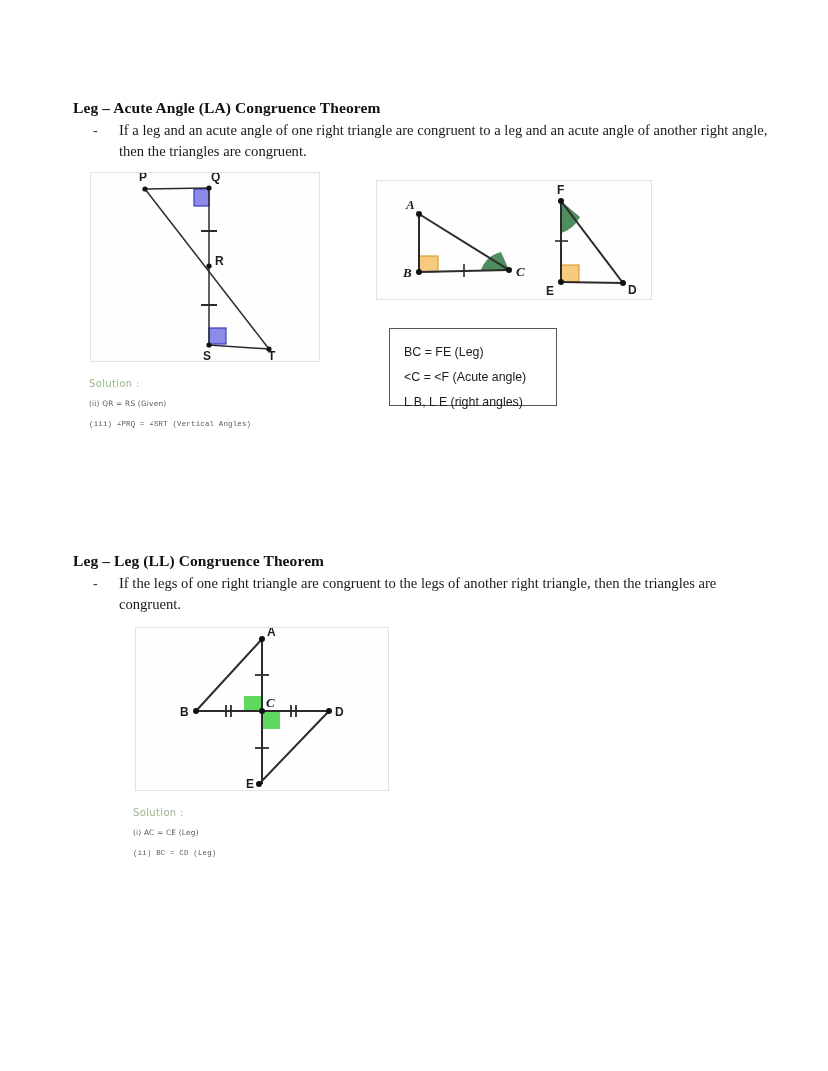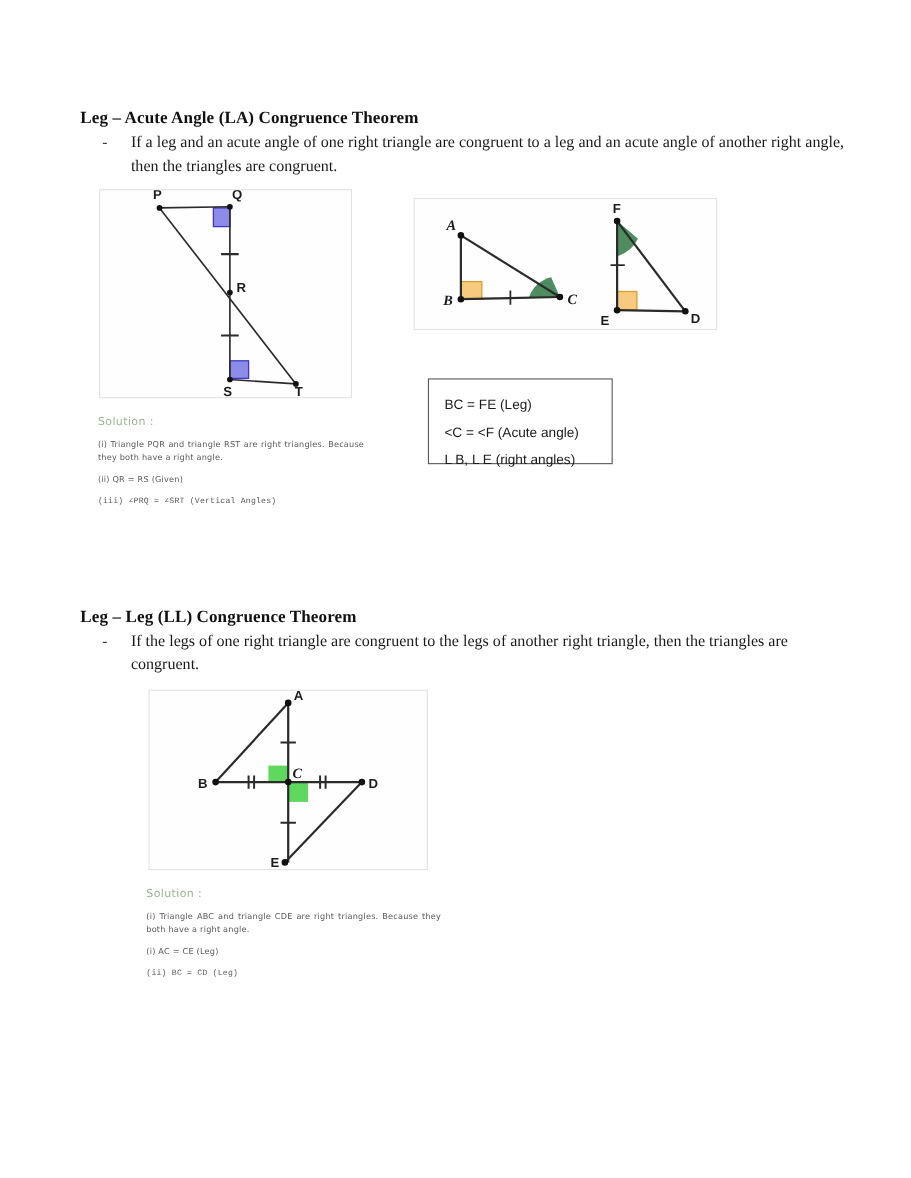--- a/index.html
+++ b/index.html
@@ -147,21 +147,20 @@
       <text class="lbl" x="48" y="8">P</text>
       <text class="lbl" x="120" y="8">Q</text>
       <text class="lbl" x="124" y="92">R</text>
       <text class="lbl" x="112" y="187">S</text>
       <text class="lbl" x="177" y="187">T</text>
     </svg>
   </div>
 
   <div class="solution-block" style="left:89px; top:378px; width:242px;">
     <div class="solution-label">Solution :</div>
-    <div class="solution-para">(i)  Triangle  PQR  and  triangle  RST  are  right  triangles. Because they both have a right angle.</div>
     <div class="solution-para">(ii) QR  =  RS (Given)</div>
     <div class="solution-para">(iii) ∠PRQ  =  ∠SRT (Vertical Angles)</div>
   </div>
 
   <div class="figure-frame" style="left:376px; top:180px; width:276px; height:120px;">
     <svg width="274" height="118" viewBox="0 0 274 118">
 
       <rect x="42" y="75" width="19" height="16" fill="#f7cb7f" stroke="#d9a02f" stroke-width="1.2"></rect>
       <path d="M 132 89 L 104 89 A 28 28 0 0 1 124 71 Z" fill="#4f8c5f" stroke="none"></path>
       <line x1="42" y1="33" x2="42" y2="91" stroke="#2b2b2b" stroke-width="2"></line>
@@ -183,21 +182,21 @@
       <line x1="178" y1="60" x2="191" y2="60" stroke="#2b2b2b" stroke-width="1.6"></line>
       <circle cx="184" cy="20" r="3" fill="#111"></circle>
       <circle cx="184" cy="101" r="3" fill="#111"></circle>
       <circle cx="246" cy="102" r="3" fill="#111"></circle>
       <text class="lbl" x="180" y="13">F</text>
       <text class="lbl" x="169" y="114">E</text>
       <text class="lbl" x="251" y="113">D</text>
     </svg>
   </div>
 
-  <div class="fact-box" style="left:389px; top:344px; width:168px; height:78px;">
+  <div class="fact-box" style="left:389px; top:328px; width:168px; height:78px;">
     <div class="fact-line">BC = FE (Leg)</div>
     <div class="fact-line">&lt;C = &lt;F (Acute angle)</div>
     <div class="fact-line">L B, L E (right angles)</div>
   </div>
 
   <div class="section-heading" style="left:73px; top:552px;text-align:right;">Leg – Leg (LL) Congruence Theorem</div>
 
   <div class="bullet-row" style="left:93px; top:573px; width:680px;">
     <div class="bullet-dash">-</div>
     <div class="bullet-text">If the legs of one right triangle are congruent to the legs of another right triangle, then the triangles are congruent.</div>
@@ -231,18 +230,17 @@
       <text class="lbl" x="131" y="8">A</text>
       <text class="lbl" x="44" y="88">B</text>
       <text class="lbl-italic" x="130" y="79">C</text>
       <text class="lbl" x="199" y="88">D</text>
       <text class="lbl" x="110" y="160">E</text>
     </svg>
   </div>
 
   <div class="solution-block" style="left:133px; top:807px; width:268px;">
     <div class="solution-label">Solution :</div>
-    <div class="solution-para">(i)  Triangle  ABC  and  triangle  CDE  are  right  triangles. Because they both have a right angle.</div>
     <div class="solution-para">(i) AC  =  CE (Leg)</div>
     <div class="solution-para">(ii) BC  =  CD (Leg)</div>
   </div>
 
 </div>
 
 </body></html>

